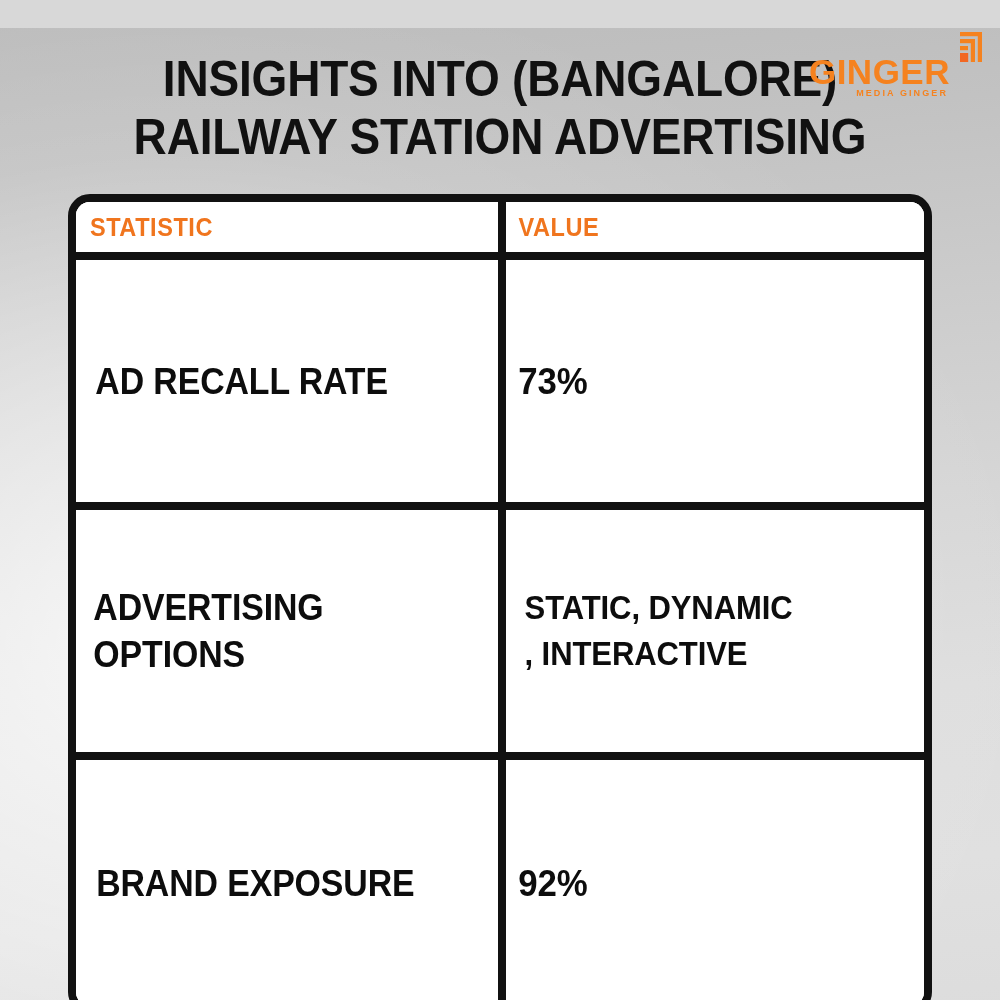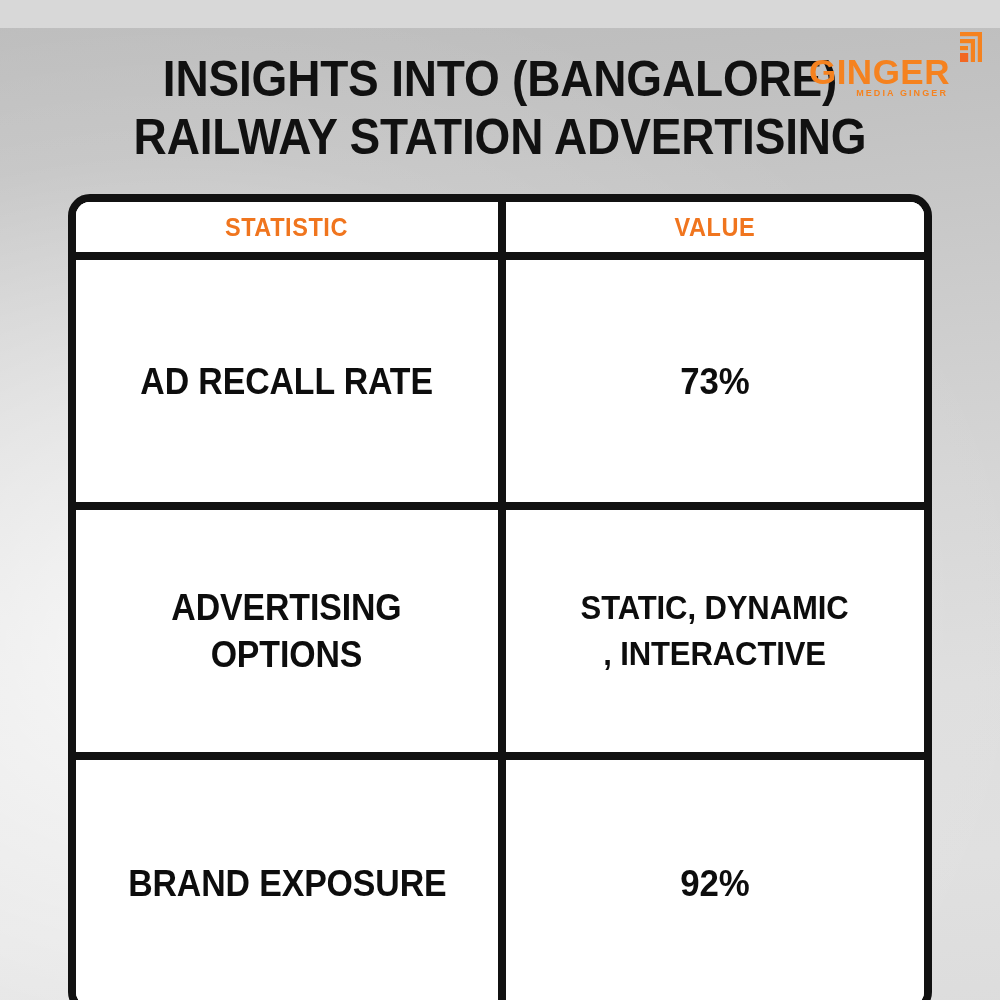--- a/index.html
+++ b/index.html
@@ -126,21 +126,21 @@
     border-collapse: collapse;
     table-layout: fixed;
     background: #ffffff;
   }
   #stats-table col.col-stat { width: 50.2%; }
   #stats-table col.col-val  { width: 49.8%; }
 
   #stats-table td,
   #stats-table th {
     box-sizing: border-box;
-    text-align: center;
+    text-align: left;
     vertical-align: middle;
     padding: 8px 10px;
     background: #ffffff;
     border-right: 8px solid #111111;
     border-bottom: 8px solid #111111;
   }
   #stats-table td:last-child,
   #stats-table th:last-child {
     border-right: none;
   }

